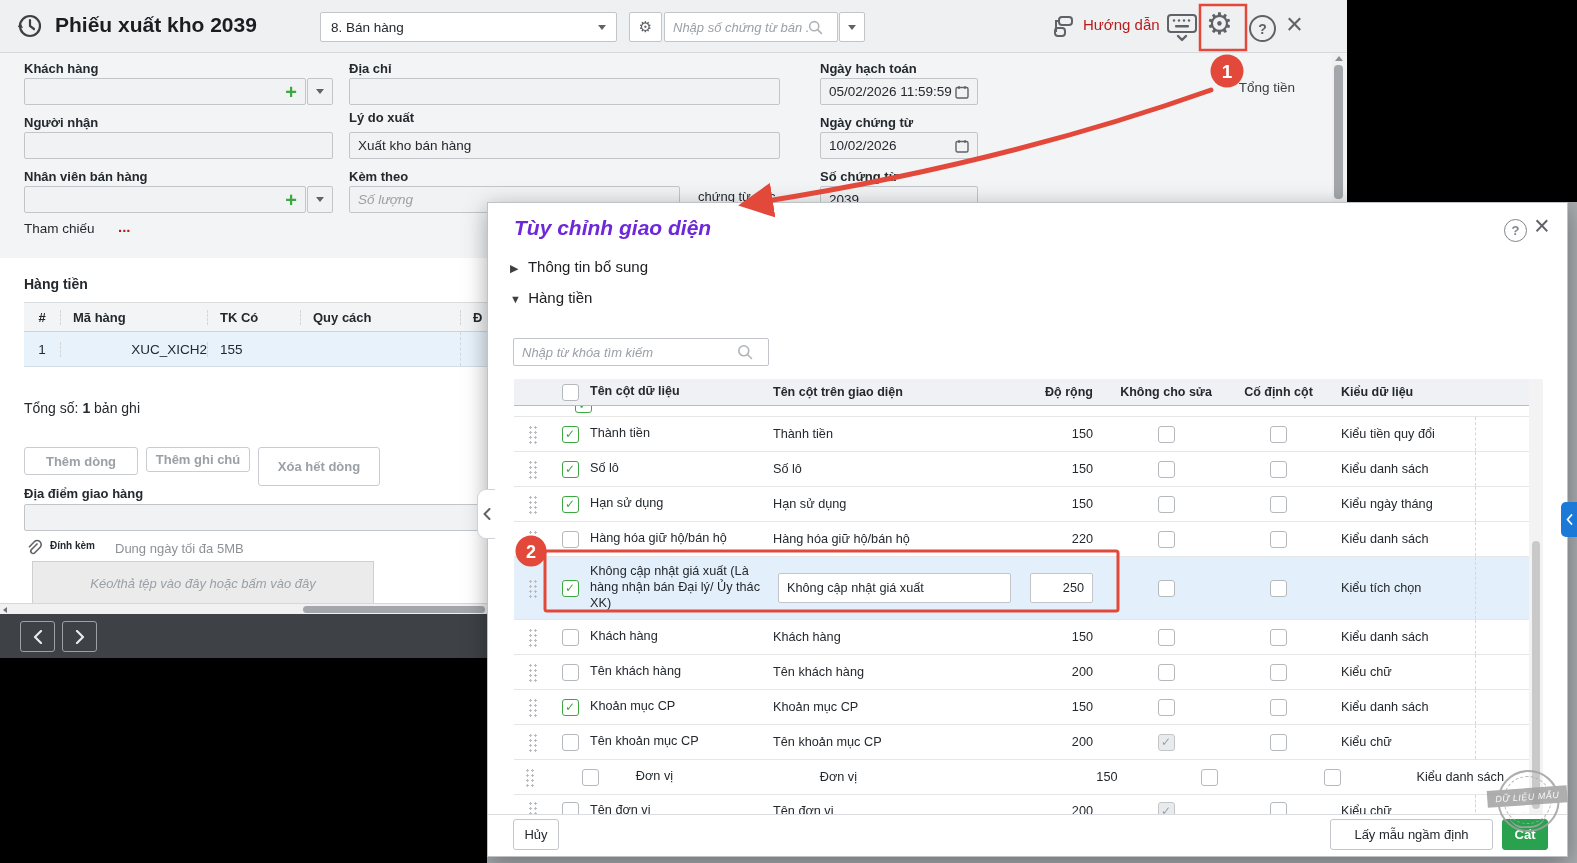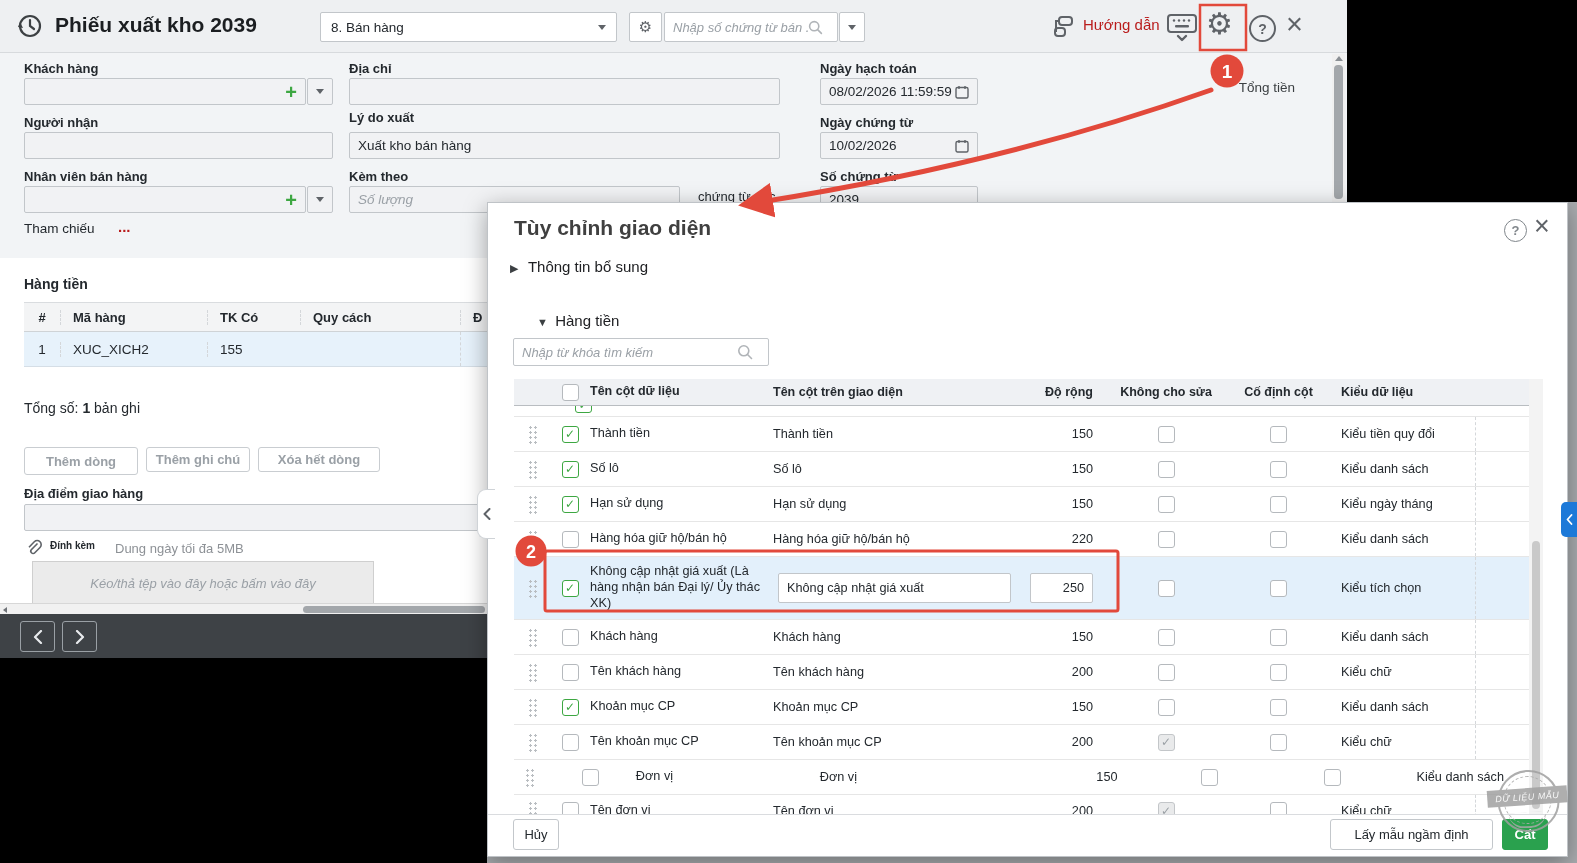--- a/index.html
+++ b/index.html
@@ -144,21 +144,21 @@
   <div class="abs inp" style="left:349px;top:186px;width:331px;height:27px;display:flex;align-items:center;">
     <input class="inp" style="border: none; background: transparent; width: 100%; padding: 0px;" readonly="" placeholder="Số lượng">
   </div>
   <div class="abs" style="left:698px;top:189px;font-size:13px;">chứng từ gốc</div>
 
   <div class="abs lbl" style="left:24px;top:221px;font-weight:normal;font-size:13.5px;">Tham chiếu</div>
   <div class="abs linkblue" style="left:118px;top:218px;font-weight:bold;">...</div>
 
   <div class="abs lbl" style="left:820px;top:61px;">Ngày hạch toán</div>
   <div class="abs inp" style="left:820px;top:78px;width:158px;height:27px;display:flex;align-items:center;justify-content:space-between;">
-    <span style="font-size:13.5px;">08/02/2026 11:59:59</span>
+    <span style="font-size:13.5px;">05/02/2026 11:59:59</span>
     <span>
         <svg width="14" height="14" viewBox="0 0 14 14" fill="none" stroke="#5f6368" stroke-width="1.4">
           <rect x="1" y="2.5" width="12" height="10.5" rx="1.5"></rect>
           <line x1="4" y1="1" x2="4" y2="4"></line>
           <line x1="10" y1="1" x2="10" y2="4"></line>
         </svg>
       </span>
   </div>
   <div class="abs lbl" style="left:820px;top:115px;">Ngày chứng từ</div>
   <div class="abs inp" style="left:820px;top:132px;width:158px;height:27px;display:flex;align-items:center;justify-content:space-between;">
@@ -187,37 +187,37 @@
   <div class="abs" style="left:24px;top:302px;width:463px;height:90px;overflow:hidden;">
     <div class="thead" style="display:flex;height:28px;align-items:center;border-top:1px solid #d9dcdf;border-bottom:1px solid #cfd3d6;">
       <div style="width:36px;text-align:center;">#</div>
       <div class="dashL" style="width:147px;padding-left:12px;box-sizing:border-box;">Mã hàng</div>
       <div class="dashL" style="width:93px;padding-left:12px;box-sizing:border-box;">TK Có</div>
       <div class="dashL" style="width:160px;padding-left:12px;box-sizing:border-box;">Quy cách</div>
       <div class="dashL" style="flex:1;padding-left:12px;">Đ</div>
     </div>
     <div style="display:flex;height:34px;align-items:center;background:#e7f2fb;border-bottom:1px solid #d5dee6;font-size:13.5px;">
       <div style="width:36px;text-align:center;">1</div>
-      <div class="dashL" style="width:147px;padding-left:12px;box-sizing:border-box;">XUC_XICH2</div>
+      <div class="dashL" style="width:147px;padding-left:12px;box-sizing:border-box;text-align:right;">XUC_XICH2</div>
       <div class="dashL" style="width:93px;padding-left:12px;box-sizing:border-box;">155</div>
       <div class="dashL" style="width:160px;padding-left:12px;box-sizing:border-box;"></div>
       <div class="dashL" style="flex:1;height:100%;"></div>
     </div>
     <div style="height:27px;border-bottom:1px solid #e4e6e8;"></div>
   </div>
 
   <div class="abs" style="left:24px;top:400px;font-size:14px;">
     <span>Tổng số:</span>
     <span style="font-weight:bold;">1</span>
     <span>bản ghi</span>
   </div>
 
   <div class="abs btn dis" style="left:24px;top:447px;width:114px;height:28px;">Thêm dòng</div>
   <div class="abs btn dis" style="left:146px;top:447px;width:104px;height:25px;">Thêm ghi chú</div>
-  <div class="abs btn dis" style="left:258px;top:447px;width:122px;height:25px;">Xóa hết dòng</div>
+  <div class="abs btn dis" style="left:258px;top:447px;width:122px;height:39px;">Xóa hết dòng</div>
 
   <div class="abs lbl" style="left:24px;top:486px;">Địa điểm giao hàng</div>
   <div class="abs inp" style="left:24px;top:504px;width:460px;height:27px;"></div>
 
   <div class="abs" style="left:25px;top:539px;">
     <svg width="18" height="18" viewBox="0 0 18 18" fill="none" stroke="#5f6368" stroke-width="1.6">
         <path d="M12.5 4.5 L6.5 10.5 a2.3 2.3 0 0 0 3.3 3.3 L15 8.5 a4 4 0 0 0-5.7-5.7 L4 8.2"></path>
       </svg>
   </div>
   <div class="abs lbl" style="left:50px;top:540px;font-size:10px;">Đính kèm</div>
@@ -251,29 +251,29 @@
 
 <div class="abs" style="left:487px;top:202px;width:1090px;height:661px;background:#a9acaf;"></div>
 
 <div class="abs vbtn" style="left:477px;top:489px;width:17px;height:48px;background:#fff;border:1px solid #cfd3d7;border-right:none;border-radius:9px 0 0 9px;z-index:50;">
   <svg width="8" height="12" viewBox="0 0 8 12">
       <path d="M6.5 1 L1.5 6 6.5 11" fill="none" stroke="#5f6368" stroke-width="2" stroke-linecap="round" stroke-linejoin="round"></path>
     </svg>
 </div>
 
 <div id="dialog" class="abs">
-  <div class="abs" style="left:26px;top:13px;font-size:21px;font-weight:bold;color:#404040;">Tùy chỉnh giao diện</div>
+  <div class="abs" style="left:26px;top:13px;font-size:21px;font-weight:bold;color:#6d28d9;font-style:italic;">Tùy chỉnh giao diện</div>
   <div class="abs vbtn" style="left:1016px;top:16px;width:21px;height:21px;border:1.5px solid #80868b;border-radius:50%;font-size:13px;font-weight:bold;color:#80868b;">?</div>
   <div class="abs" style="left:1046px;top:8px;font-size:27px;color:#5f6368;">×</div>
 
   <div class="abs" style="left:22px;top:55px;font-size:15px;color:#202124;">
     <span class="sectri">▶</span>
     <span>Thông tin bổ sung</span>
   </div>
-  <div class="abs" style="left:22px;top:109px;font-size:15px;color:#202124;margin-left:27px;">
+  <div class="abs" style="left:22px;top:86px;font-size:15px;color:#202124;">
     <span class="sectri">▼</span>
     <span>Hàng tiền</span>
   </div>
 
   <div class="abs inp white" style="left:25px;top:135px;width:256px;height:28px;display:flex;align-items:center;">
     <input class="inp" style="border: none; background: transparent; width: 215px; padding: 0px; font-size: 13px;" readonly="" placeholder="Nhập từ khóa tìm kiếm">
     <span>
         <svg width="16" height="16" viewBox="0 0 16 16">
           <circle cx="6.8" cy="6.8" r="5" fill="none" stroke="#b0b4b8" stroke-width="1.6"></circle>
           <line x1="10.5" y1="10.5" x2="14.5" y2="14.5" stroke="#b0b4b8" stroke-width="1.6" stroke-linecap="round"></line>

